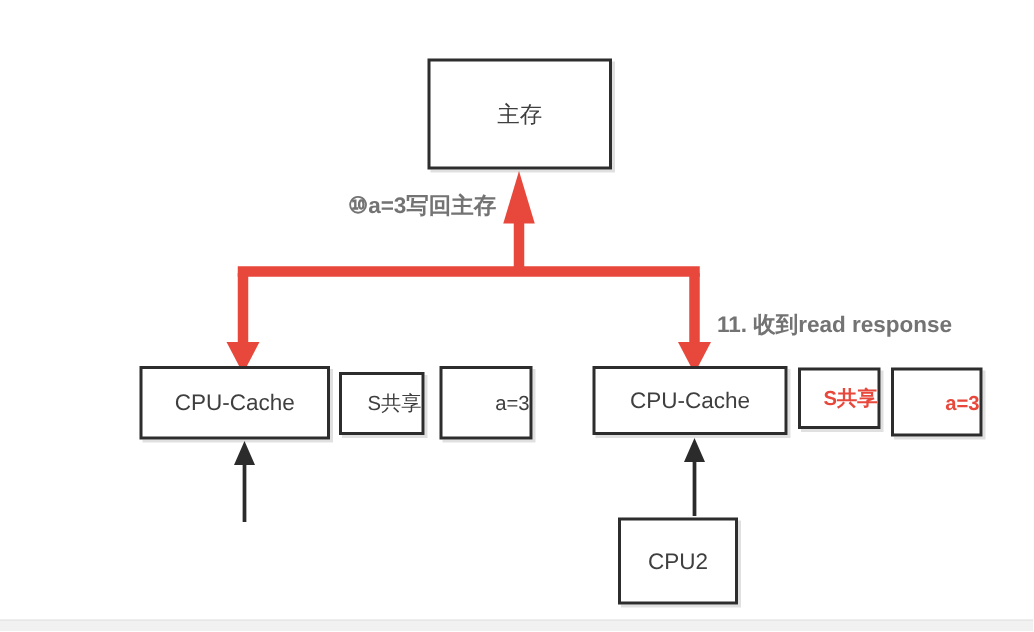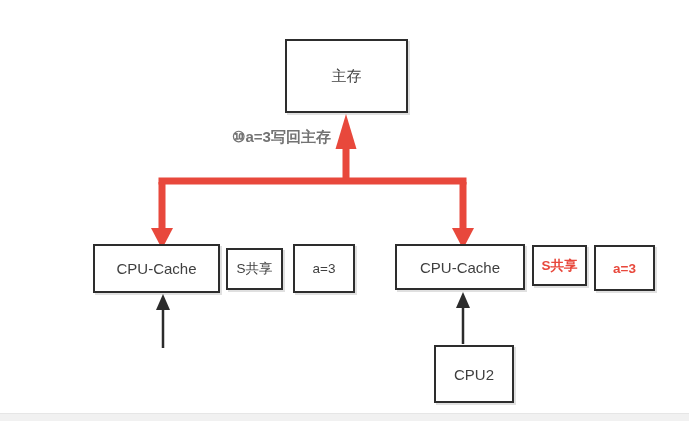--- a/index.html
+++ b/index.html
@@ -9,21 +9,21 @@
     font-family:"Liberation Sans", sans-serif;
   }
   .node {
     position:absolute; box-sizing:border-box;
     border:2px solid #2d2d2d; background:#ffffff;
     display:flex; align-items:center; justify-content:center;
     color:#3f3f3f; font-size:15px;
     box-shadow:2px 2px 0 rgba(0,0,0,0.12);
   }
   .node.thick { border-width:2.5px; }
-  .cell-small { font-size:13.5px; }
+  .cell-small { font-size:13.5px;justify-content:flex-end; }
   .red-text { color:#e8483c; font-weight:bold; }
   .annotation {
     position:absolute; color:#737373; font-weight:bold;
     font-size:15px; white-space:nowrap;
   }
   .arrow-layer {
     position:absolute; left:0; top:0; width:689px; height:421px;
     pointer-events:none;
   }
   .bottom-strip {
@@ -80,21 +80,22 @@
   <div class="node" style="left:395px; top:244px; width:130px; height:46px;">
     <span>CPU-Cache</span>
   </div>
   <div class="node cell-small" style="left:532px; top:245px; width:55px; height:41px;">
     <span class="red-text">S共享</span>
   </div>
   <div class="node cell-small" style="left:594px; top:245px; width:61px; height:46px;">
     <span class="red-text">a=3</span>
   </div>
 
-  <div class="node" style="left:434px; top:345px; width:80px; height:58px;">
+  <div class="node" style="left:412px; top:345px; width:80px; height:58px;">
     <span>CPU2</span>
   </div>
 
   <div class="annotation" style="left:232px; top:128px;">⑩a=3写回主存</div>
+  <div class="annotation" style="left:478px; top:207px;">11. 收到read response</div>
 
   <div class="bottom-strip"></div>
 
 </div>
 
 </body></html>

